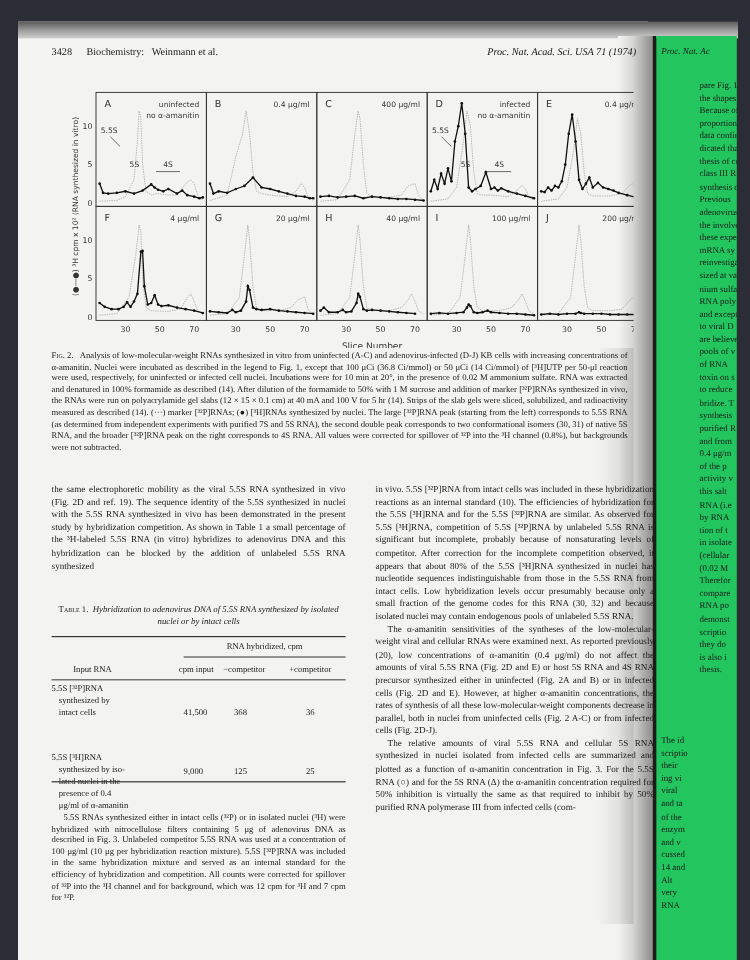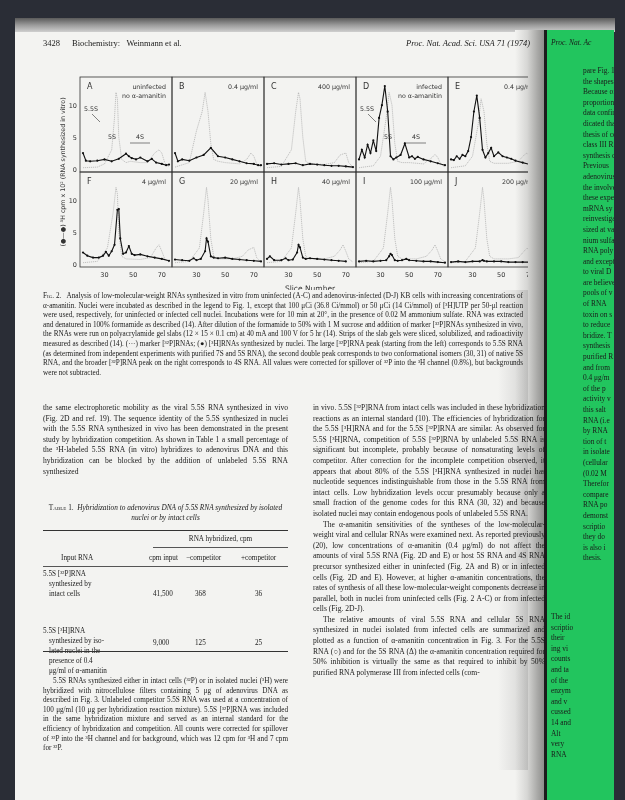--- a/index.html
+++ b/index.html
@@ -89,21 +89,21 @@
       <div>scriptio</div>
       <div>they do</div>
       <div>is also i</div>
       <div>thesis.</div>
     </div>
   <div class="rcol" id="rbot" style="top:582px;">
       <div>The id</div>
       <div>scriptio</div>
       <div>their</div>
       <div>ing vi</div>
-      <div>counts</div>
+      <div>viral</div>
       <div>and ta</div>
       <div>of the</div>
       <div>enzym</div>
       <div>and v</div>
       <div>cussed</div>
       <div>14 and</div>
       <div>   Alt</div>
       <div>very</div>
       <div>RNA</div>
     </div>

